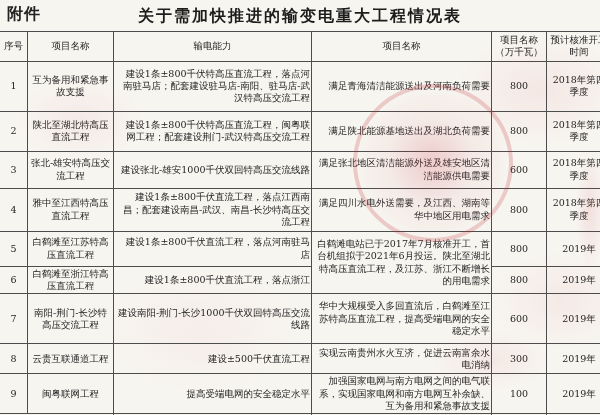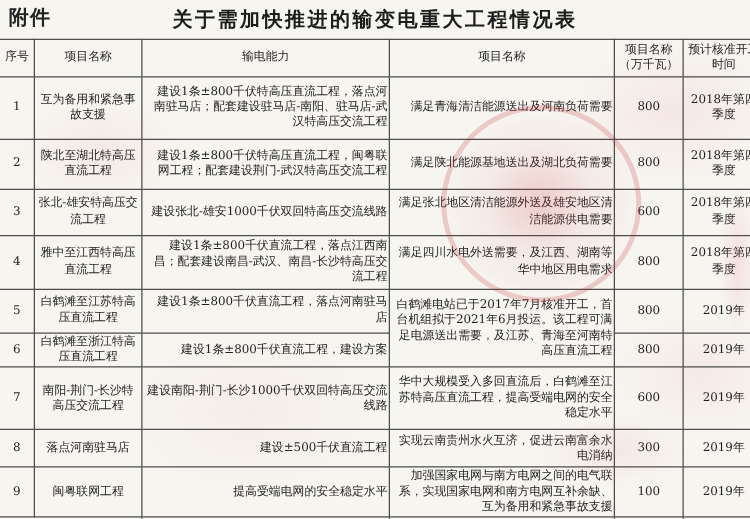--- a/index.html
+++ b/index.html
@@ -103,42 +103,42 @@
         <td class="name">雅中至江西特高压直流工程</td>
         <td class="plan">建设1条±800千伏直流工程，落点江西南昌；配套建设南昌-武汉、南昌-长沙特高压交流工程</td>
         <td class="need">满足四川水电外送需要，及江西、湖南等华中地区用电需求</td>
         <td class="cap">800</td>
         <td class="time">2018年第四季度</td>
       </tr>
       <tr class="r4">
         <td class="no">5</td>
         <td class="name">白鹤滩至江苏特高压直流工程</td>
         <td class="plan">建设1条±800千伏直流工程，落点河南驻马店</td>
-        <td class="need" rowspan="2">白鹤滩电站已于2017年7月核准开工，首台机组拟于2021年6月投运。该工程可满足电源送出需要，及江苏、青海至河南特高压直流工程</td>
+        <td class="need" rowspan="2">白鹤滩电站已于2017年7月核准开工，首台机组拟于2021年6月投运。陕北至湖北特高压直流工程，及江苏、浙江不断增长的用电需求</td>
         <td class="cap">800</td>
         <td class="time">2019年</td>
       </tr>
       <tr class="r5">
         <td class="no">6</td>
         <td class="name">白鹤滩至浙江特高压直流工程</td>
-        <td class="plan">建设1条±800千伏直流工程，建设方案</td>
+        <td class="plan">建设1条±800千伏直流工程，落点浙江</td>
         <td class="cap">800</td>
         <td class="time">2019年</td>
       </tr>
       <tr class="r6">
         <td class="no">7</td>
         <td class="name">南阳-荆门-长沙特高压交流工程</td>
         <td class="plan">建设南阳-荆门-长沙1000千伏双回特高压交流线路</td>
         <td class="need">华中大规模受入多回直流后，白鹤滩至江苏特高压直流工程，提高受端电网的安全稳定水平</td>
         <td class="cap">600</td>
         <td class="time">2019年</td>
       </tr>
       <tr class="r7">
         <td class="no">8</td>
-        <td class="name">落点河南驻马店</td>
+        <td class="name">云贵互联通道工程</td>
         <td class="plan">建设±500千伏直流工程</td>
         <td class="need">实现云南贵州水火互济，促进云南富余水电消纳</td>
         <td class="cap">300</td>
         <td class="time">2019年</td>
       </tr>
       <tr class="r8">
         <td class="no">9</td>
         <td class="name">闽粤联网工程</td>
         <td class="plan">提高受端电网的安全稳定水平</td>
         <td class="need">加强国家电网与南方电网之间的电气联系，实现国家电网和南方电网互补余缺、互为备用和紧急事故支援</td>

